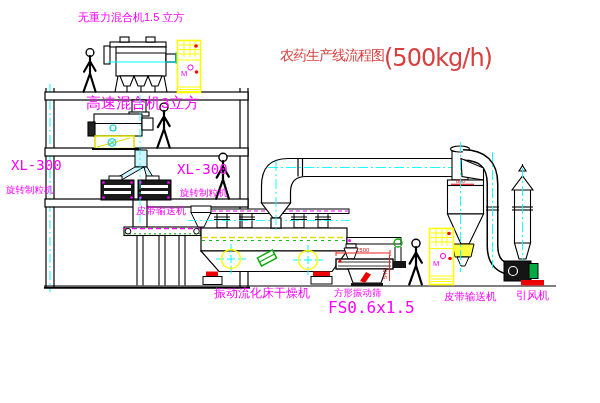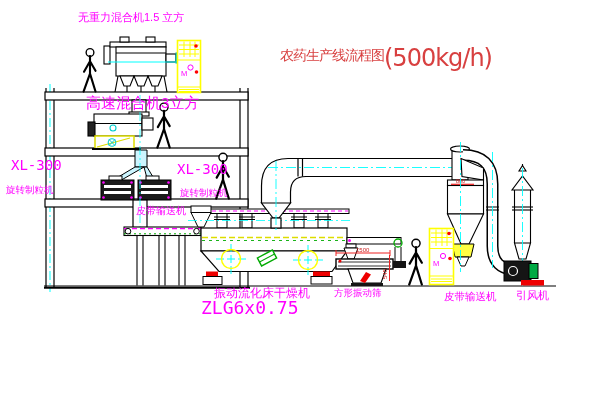--- a/index.html
+++ b/index.html
@@ -297,19 +297,19 @@
 
   <div class="lbl model" style="left:11px;top:158px;font-size:14px;">XL-300</div>
   <div class="lbl" style="left:6px;top:185px;font-size:9.5px;">旋转制粒机</div>
 
   <div class="lbl model" style="left:177px;top:162px;font-size:14px;">XL-300</div>
   <div class="lbl" style="left:180px;top:188px;font-size:9.5px;">旋转制粒机</div>
 
   <div class="lbl" style="left:136px;top:206px;font-size:10px;">皮带输送机</div>
 
   <div class="lbl" style="left:214px;top:287px;font-size:12px;">振动流化床干燥机</div>
-  <div class="lbl model" style="left:201px;top:299px;font-size:18px;">ZLG6x0.75</div>
 
   <div class="lbl" style="left:334px;top:288px;font-size:9.5px;">方形振动筛</div>
+  <div class="lbl model" style="left:328px;top:300px;font-size:16px;">FS0.6x1.5</div>
 
   <div class="lbl" style="left:444px;top:291px;font-size:10.5px;">皮带输送机</div>
   <div class="lbl" style="left:516px;top:290px;font-size:11px;">引风机</div>
 </div>
 
 </body></html>

